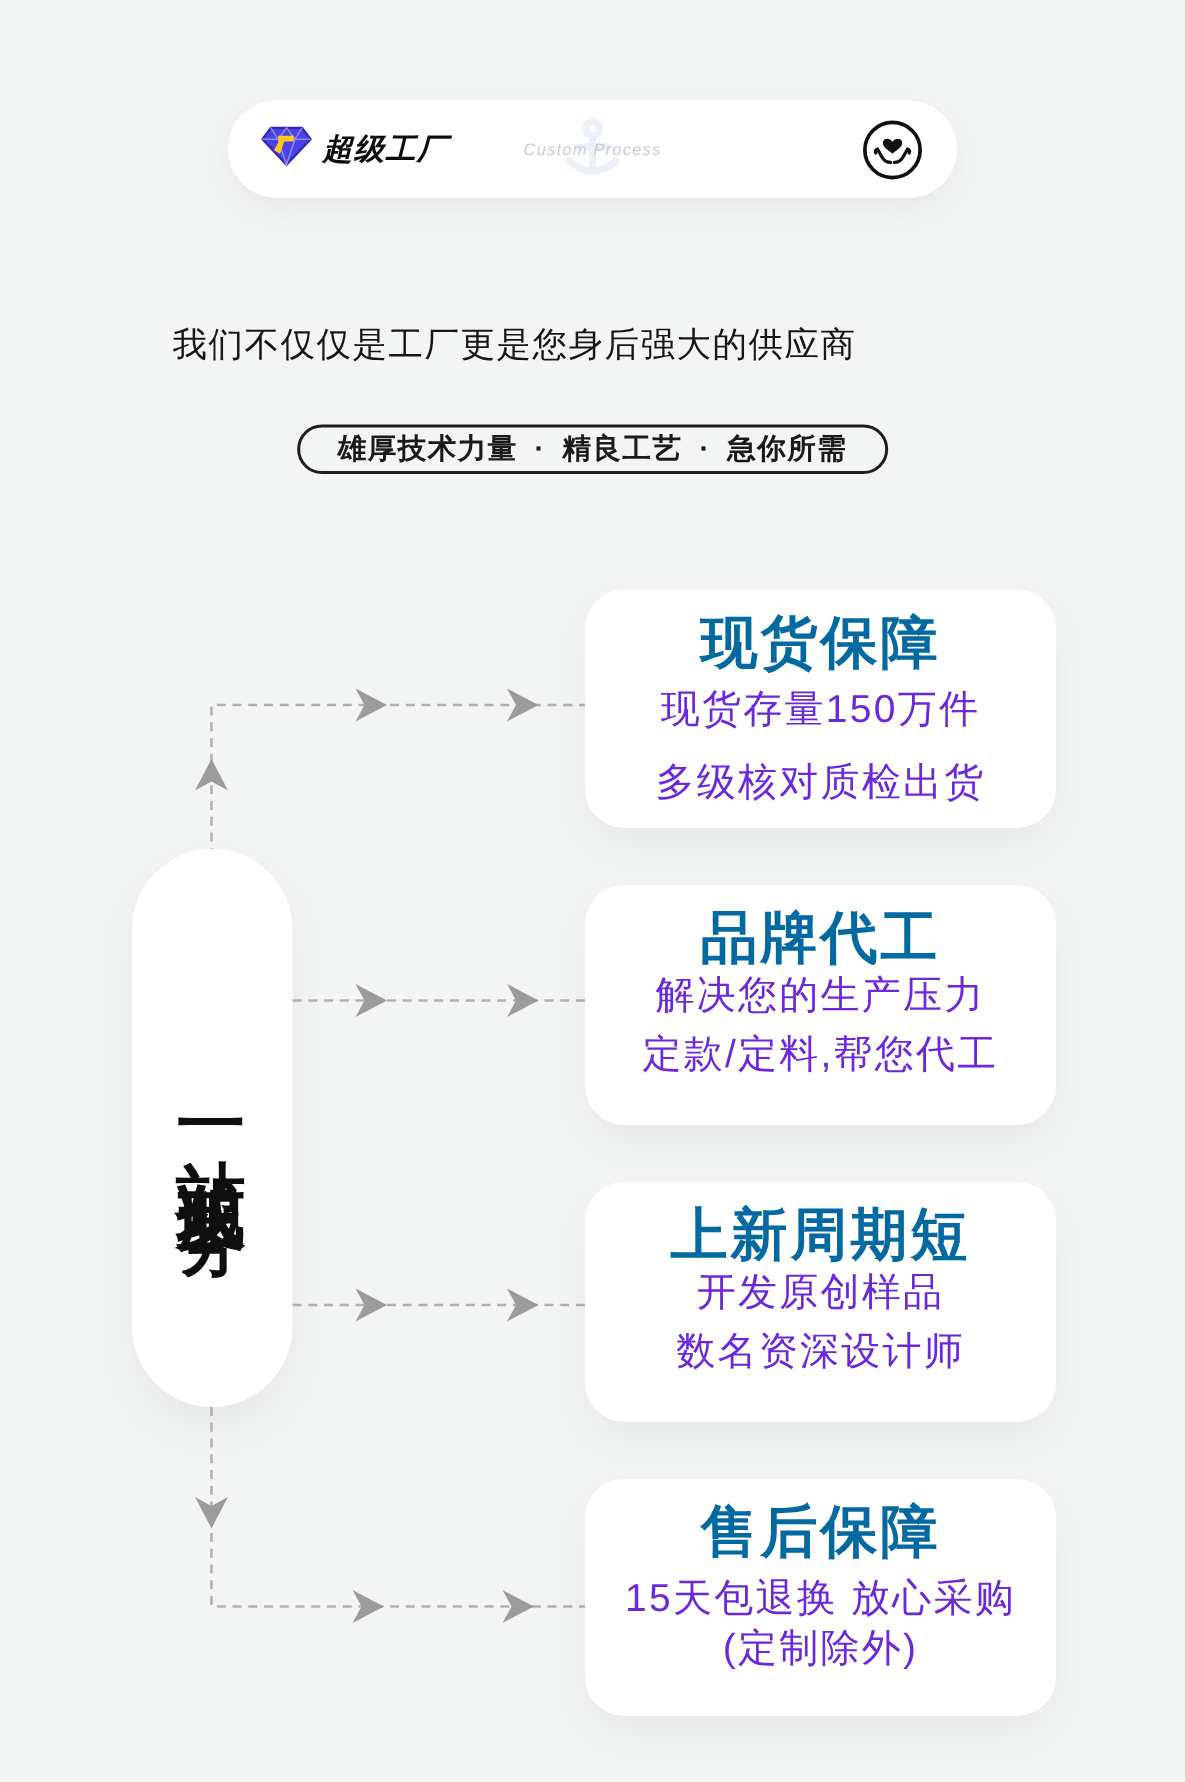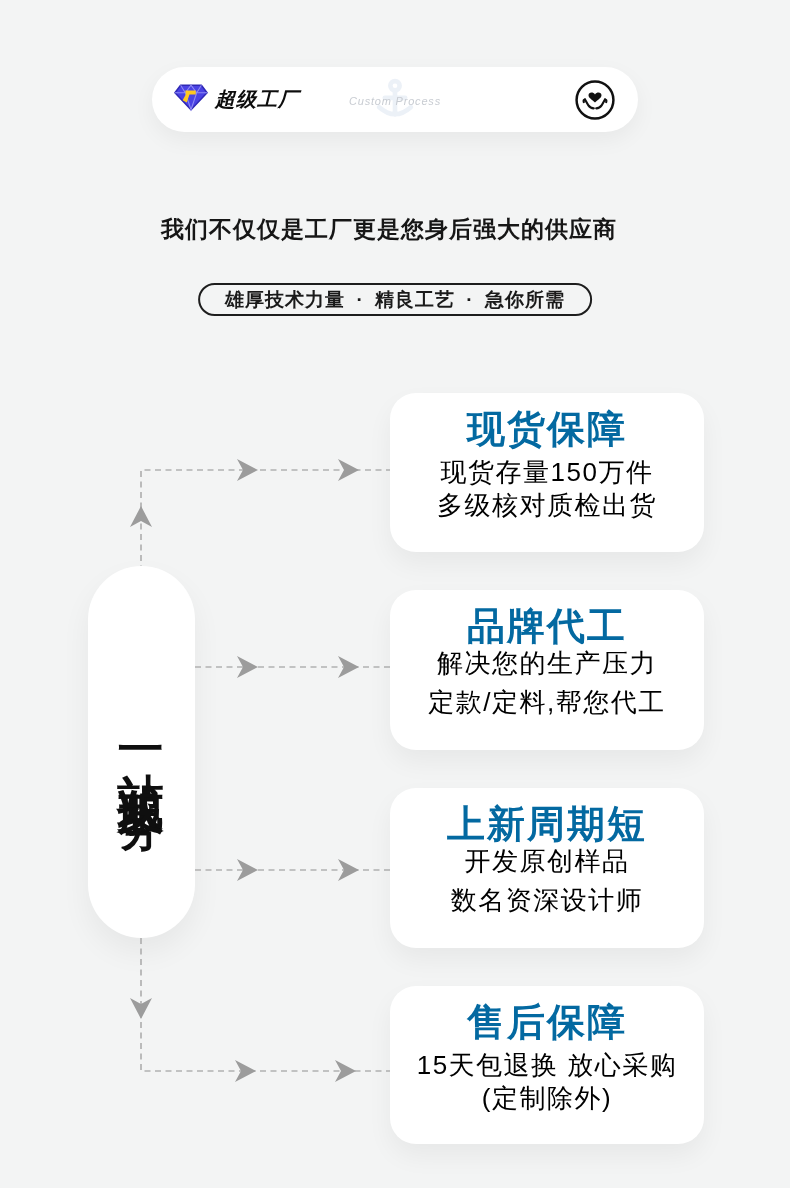--- a/index.html
+++ b/index.html
@@ -13,40 +13,40 @@
   .brand{display:flex;align-items:center;gap:7px;}
   .brand-name{font-size:20px;font-weight:800;color:#0d0d0d;letter-spacing:1px;}
   .header-center{position:absolute;left:50%;top:50%;transform:translate(-50%,-50%);text-align:center;width:220px;}
   .header-center .watermark{position:absolute;left:50%;top:50%;transform:translate(-50%,-46%);z-index:0;}
   .header-title{position:relative;z-index:1;font-size:22px;font-weight:800;color:#0d0d0d;letter-spacing:.5px;line-height:1.15;}
   .header-sub{position:relative;z-index:1;font-size:11px;color:#c8ccd2;letter-spacing:.8px;margin-top:1px;}
   .right-badge{width:42px;height:42px;display:block;}
 
   
   .headline{position:absolute;left:0;top:214px;width:686px;text-align:center;font-size:23px;
-    font-weight:700;color:#161616;letter-spacing:1px;margin-left:46px;}
+    font-weight:400;color:#161616;letter-spacing:1px;}
   .tagline-pill{position:absolute;left:50%;top:283px;transform:translateX(-50%);border:2px solid #1d1d1d;
     border-radius:17px;padding:2px 25px;font-size:19px;font-weight:600;color:#1a1a1a;
     letter-spacing:1px;word-spacing:5px;line-height:25px;white-space:nowrap;background:#f3f4f4;}
 
   
   .service-pill{position:absolute;left:88px;top:566px;width:107px;height:372px;background:#fff;
     border-radius:54px;box-shadow:0 14px 30px rgba(0,0,0,.055);display:flex;align-items:center;justify-content:center;}
   .service-pill-text{writing-mode:vertical-rl;text-orientation:upright;font-size:46px;font-weight:600;
     color:#0f0f0f;letter-spacing:11px;line-height:1;}
 
   
   .card{position:absolute;left:390px;width:314px;background:#fff;border-radius:26px;
     box-shadow:0 12px 26px rgba(0,0,0,.05);text-align:center;box-sizing:border-box;padding-top:15px;}
   .card-1{top:393px;height:159px;}
   .card-2{top:590px;height:160px;}
   .card-3{top:788px;height:160px;}
   .card-4{top:986px;height:158px;}
   .card-title{font-size:38px;font-weight:800;color:#0369a1;letter-spacing:2px;line-height:42px;}
-  .card-lines{margin-top:6px;font-size:26px;color:#000000;letter-spacing:1.5px;line-height:33px;font-weight:400;}
+  .card-lines{margin-top:6px;font-size:26px;color:#6d28d9;letter-spacing:1.5px;line-height:33px;font-weight:400;}
 
   
   .connectors{position:absolute;left:0;top:0;pointer-events:none;}
 </style>
 </head>
 <body>
 
 <div class="page">
 
   <div class="header-bar">
@@ -109,21 +109,21 @@
       <polygon points="338,859 359,870 338,881 344,870"></polygon>
       <polygon points="130,998 141,1019 152,998 141,1004"></polygon>
       <polygon points="235,1060 256,1071 235,1082 241,1071"></polygon>
       <polygon points="335,1060 356,1071 335,1082 341,1071"></polygon>
     </g>
   </svg>
 
   <div class="card card-1">
     <div class="card-title">现货保障</div>
     <div class="card-lines">现货存量150万件</div>
-    <div class="card-lines" style="margin-top:0;">多级核对质检出货</div>
+    <div class="card-lines" style="margin-top:16px;">多级核对质检出货</div>
   </div>
 
   <div class="card card-2">
     <div class="card-title">品牌代工</div>
     <div class="card-lines" style="margin-top:0;">解决您的生产压力</div>
     <div class="card-lines">定款/定料,帮您代工</div>
   </div>
 
   <div class="card card-3">
     <div class="card-title">上新周期短</div>

